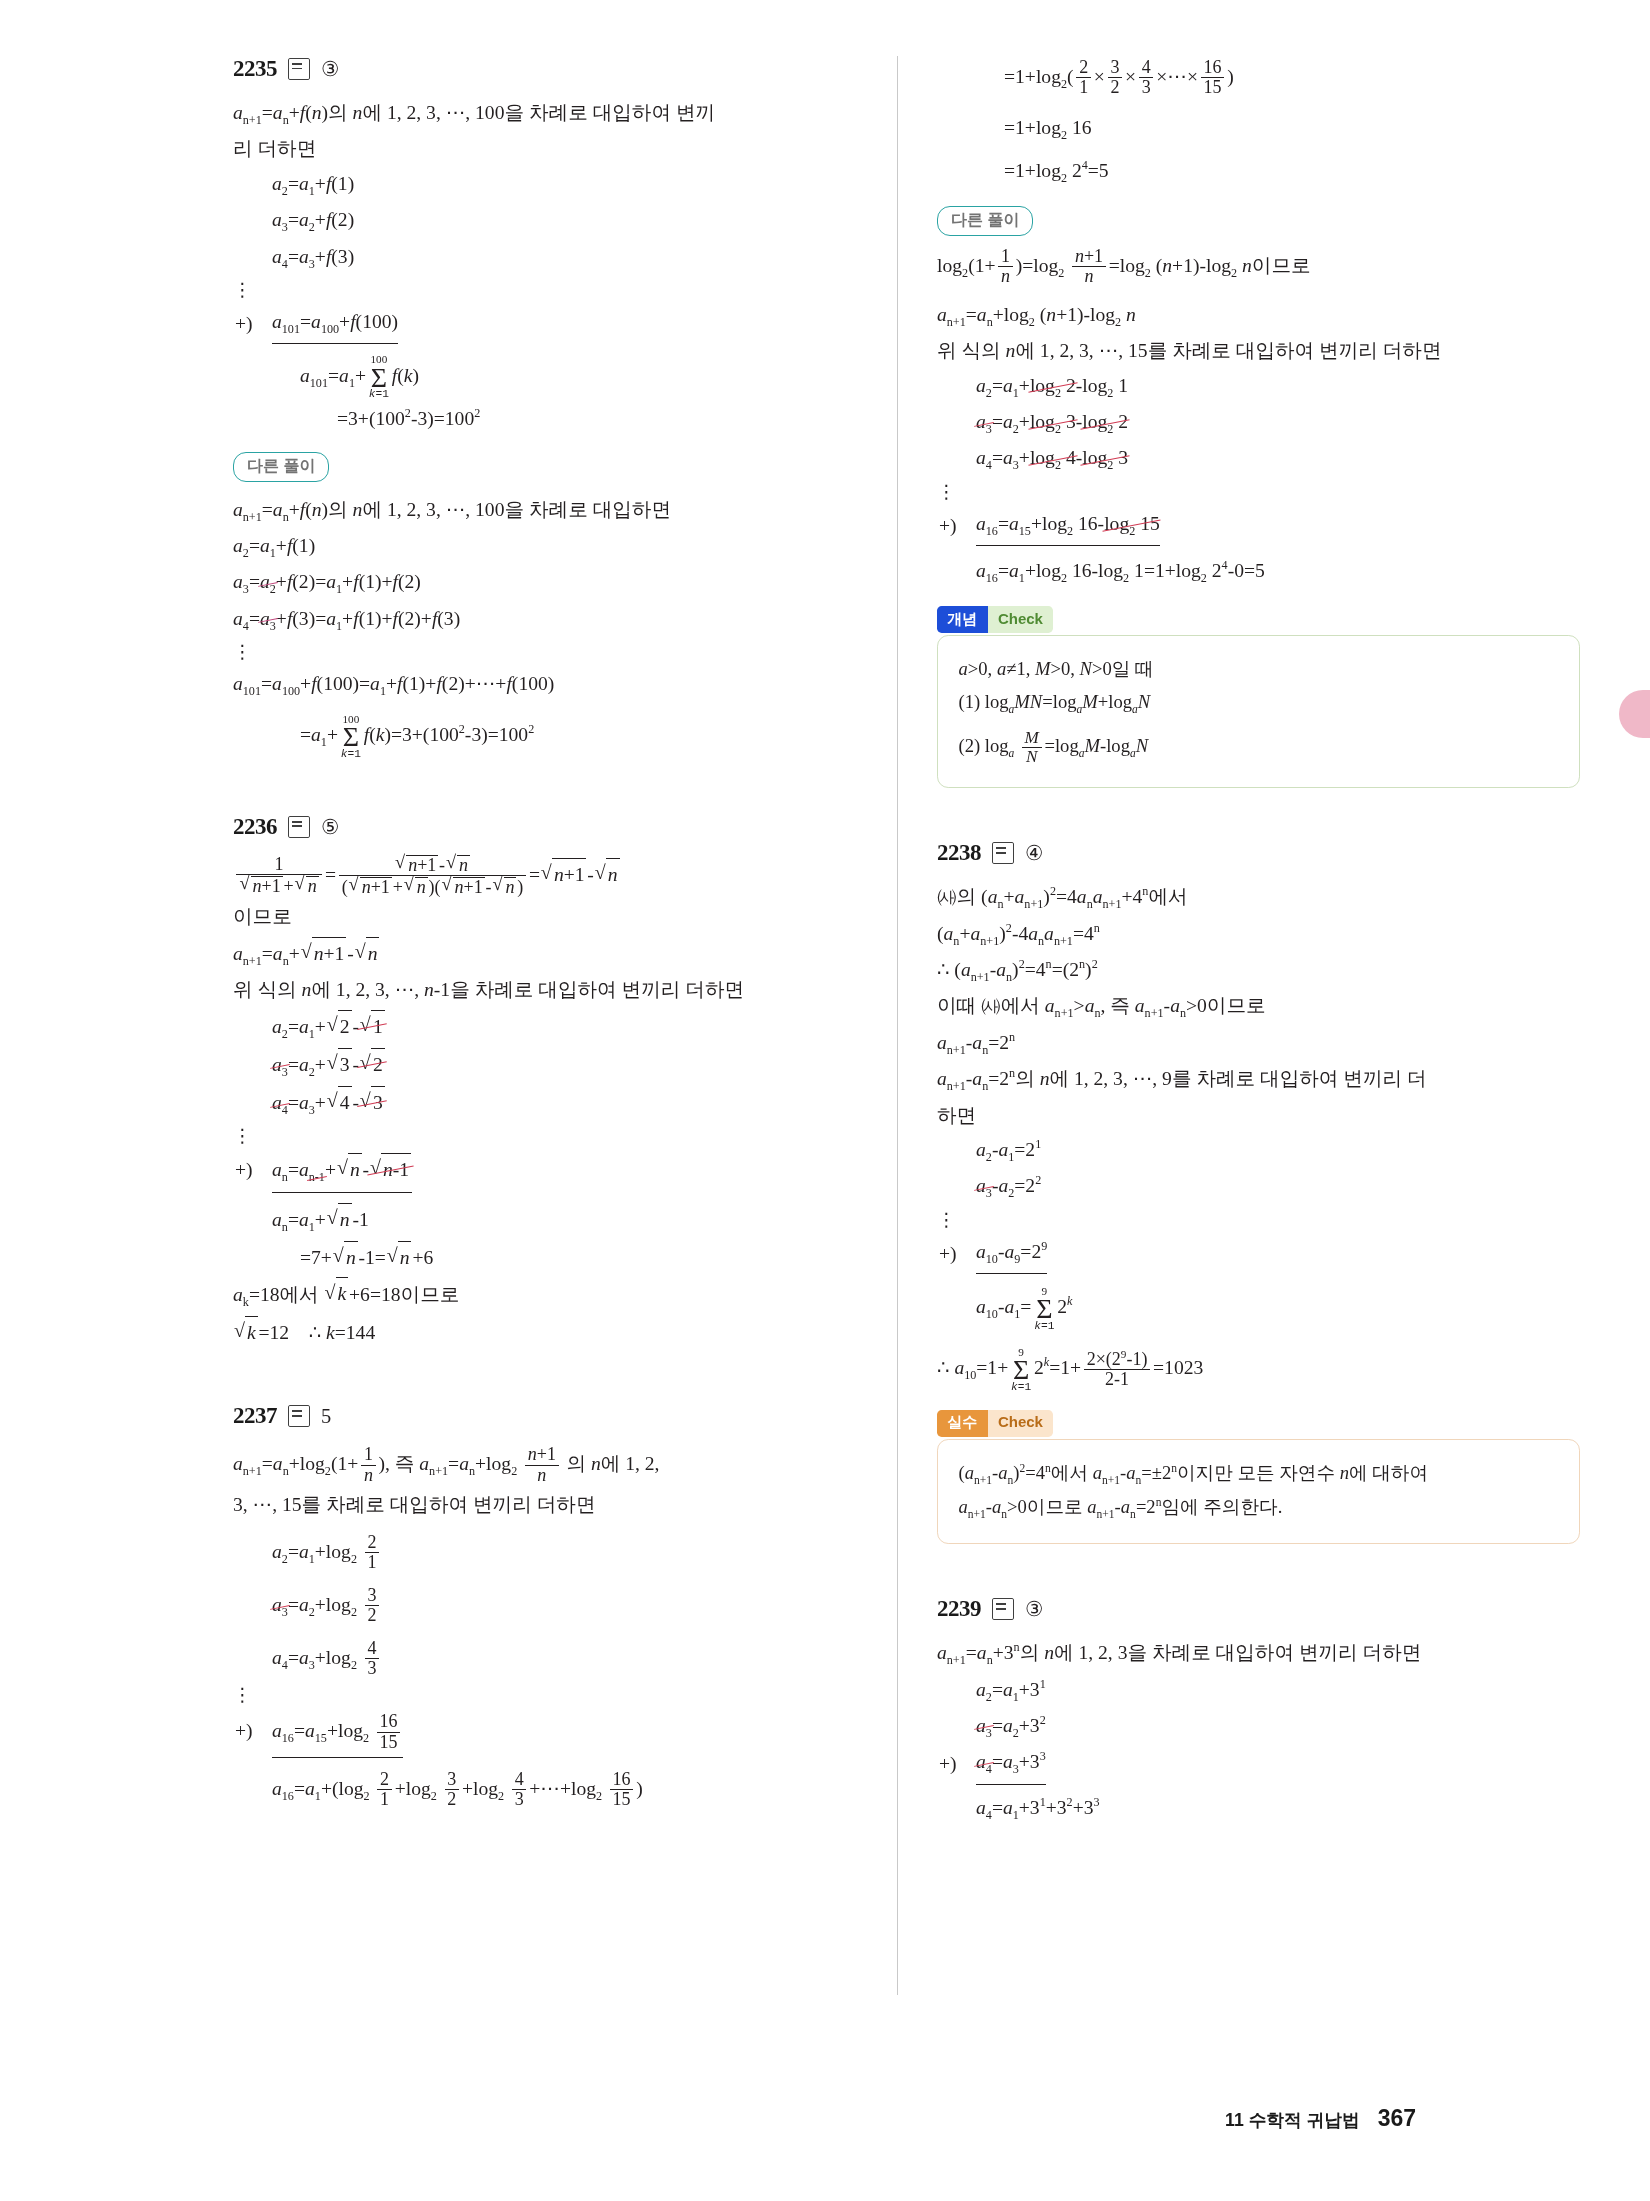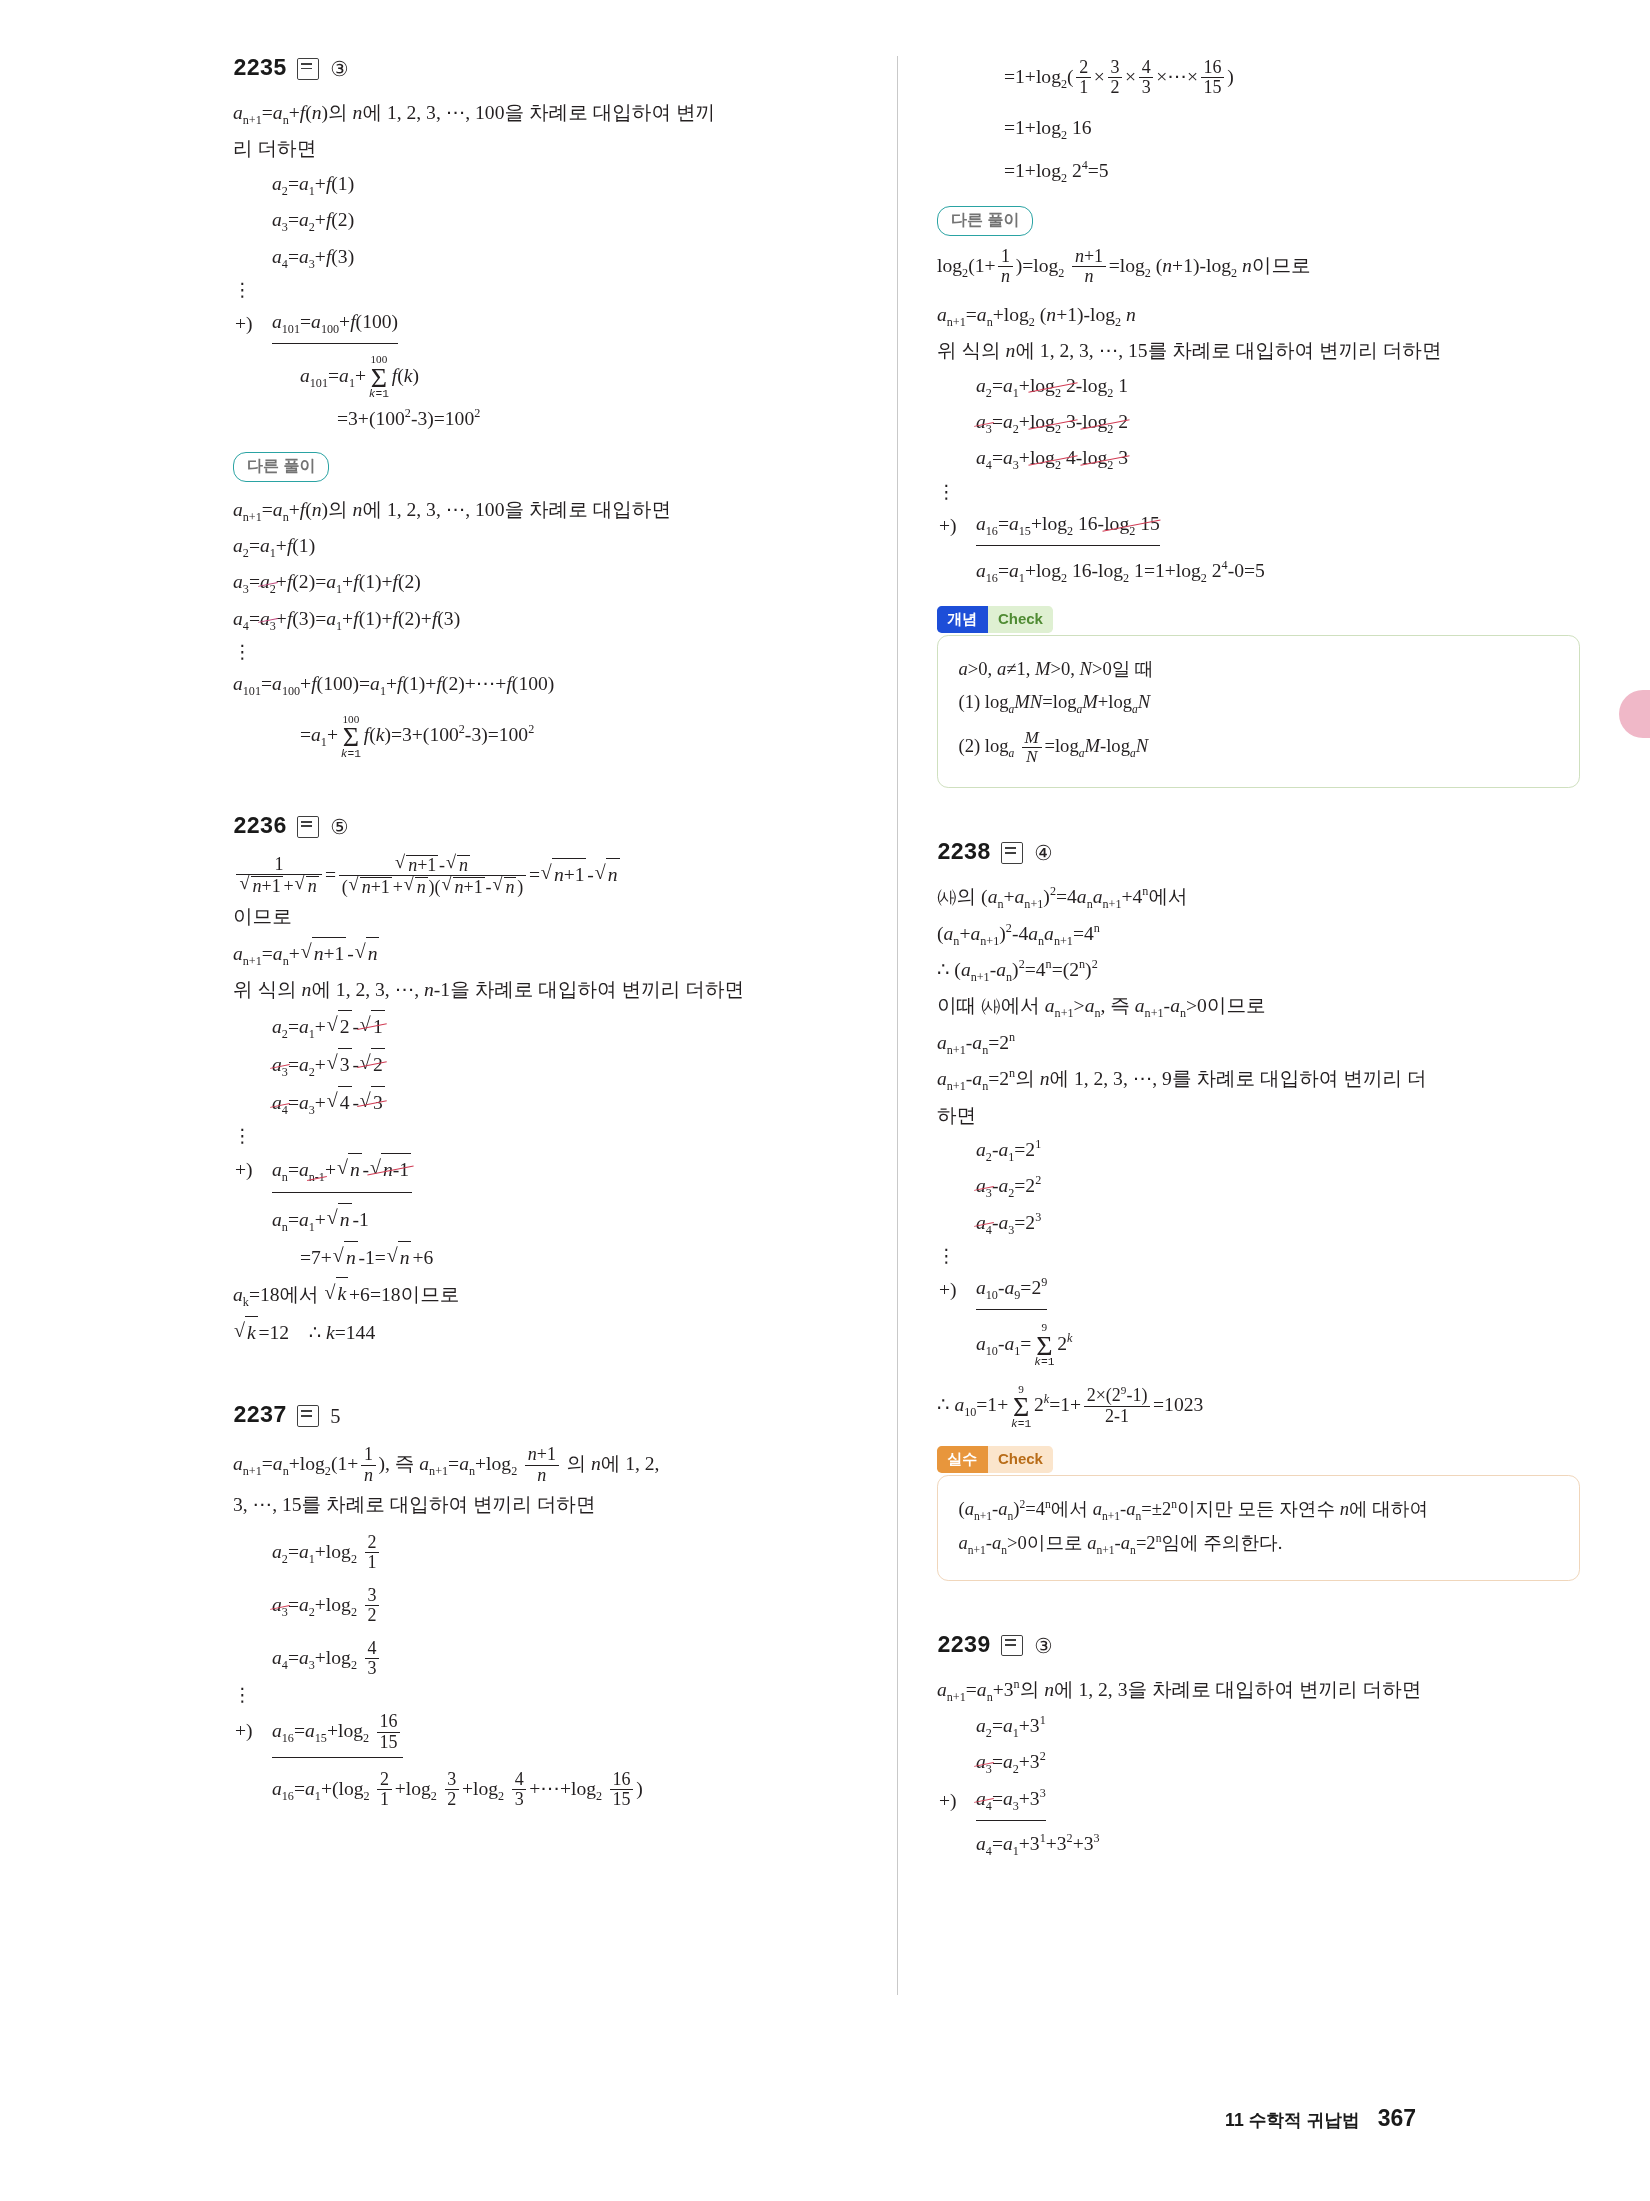--- a/index.html
+++ b/index.html
@@ -21,21 +21,21 @@
   .col-right{ left:937px; }
   .divider{
     position:absolute; left:897px; top:56px; width:0.9px; height:1939px;
     background:#c9c9c9;
   }
   
   .prob-head{
     display:flex; align-items:center; gap:11.2px; margin-top:0; margin-bottom:15px;
   }
   .prob-num{
-    font-family:Liberation Mono, monospace;
+    font-family:Liberation Serif, serif;
     font-weight:bold; font-size:23px; letter-spacing:-0.5px; color:#1a1a1a;
   }
   .ans-icon{
     display:inline-block; width:19.6px;height:19.6px; position:relative;
     border:1.9px solid #3f3f3f; border-radius:1.9px;
   }
   .ans-icon:before{
     content:""; position:absolute; left:2.8px; top:3.7px; width:10.3px;height:1.9px;background:#3f3f3f;
   }
   .ans-icon:after{
@@ -355,23 +355,20 @@
       <span class="it">a</span><sub>n+1</sub>-<span class="it">a</span><sub>n</sub>=2<sup>n</sup>의 <span class="it">n</span>에 1, 2, 3, ⋯, 9를 차례로 대입하여 변끼리 더
     </div>
     <div class="ln">하면</div>
 
     <div class="ln ind1">
       <span class="it">a</span><sub>2</sub>-<span class="it">a</span><sub>1</sub>=2<sup>1</sup>
     </div>
     <div class="ln ind1">
       <span class="strike"><span class="it">a</span><sub>3</sub></span>-<span class="it">a</span><sub>2</sub>=2<sup>2</sup>
     </div>
-    <div class="ln ind1">
-      <span class="strike"><span class="it">a</span><sub>4</sub></span>-<span class="it">a</span><sub>3</sub>=2<sup>3</sup>
-    </div>
     <div class="ln ind2 vdots">⋮</div>
 
     <div class="ln sumline" style="margin-left:39px;">
       <span class="plusmark">+)</span>
       <span class="ulbar"><span class="it">a</span><sub>10</sub>-<span class="it">a</span><sub>9</sub>=2<sup>9</sup></span>
     </div>
     <div class="ln ind1" style="margin-top:11.2px;">
       <span class="it">a</span><sub>10</sub>-<span class="it">a</span><sub>1</sub>=<span class="sigma"><span class="top">9</span><span class="mid">Σ</span><span class="bot"><span class="it">k</span>=1</span></span>2<sup><span class="it">k</span></sup>
     </div>
     <div class="ln" style="margin-top:15px;">

